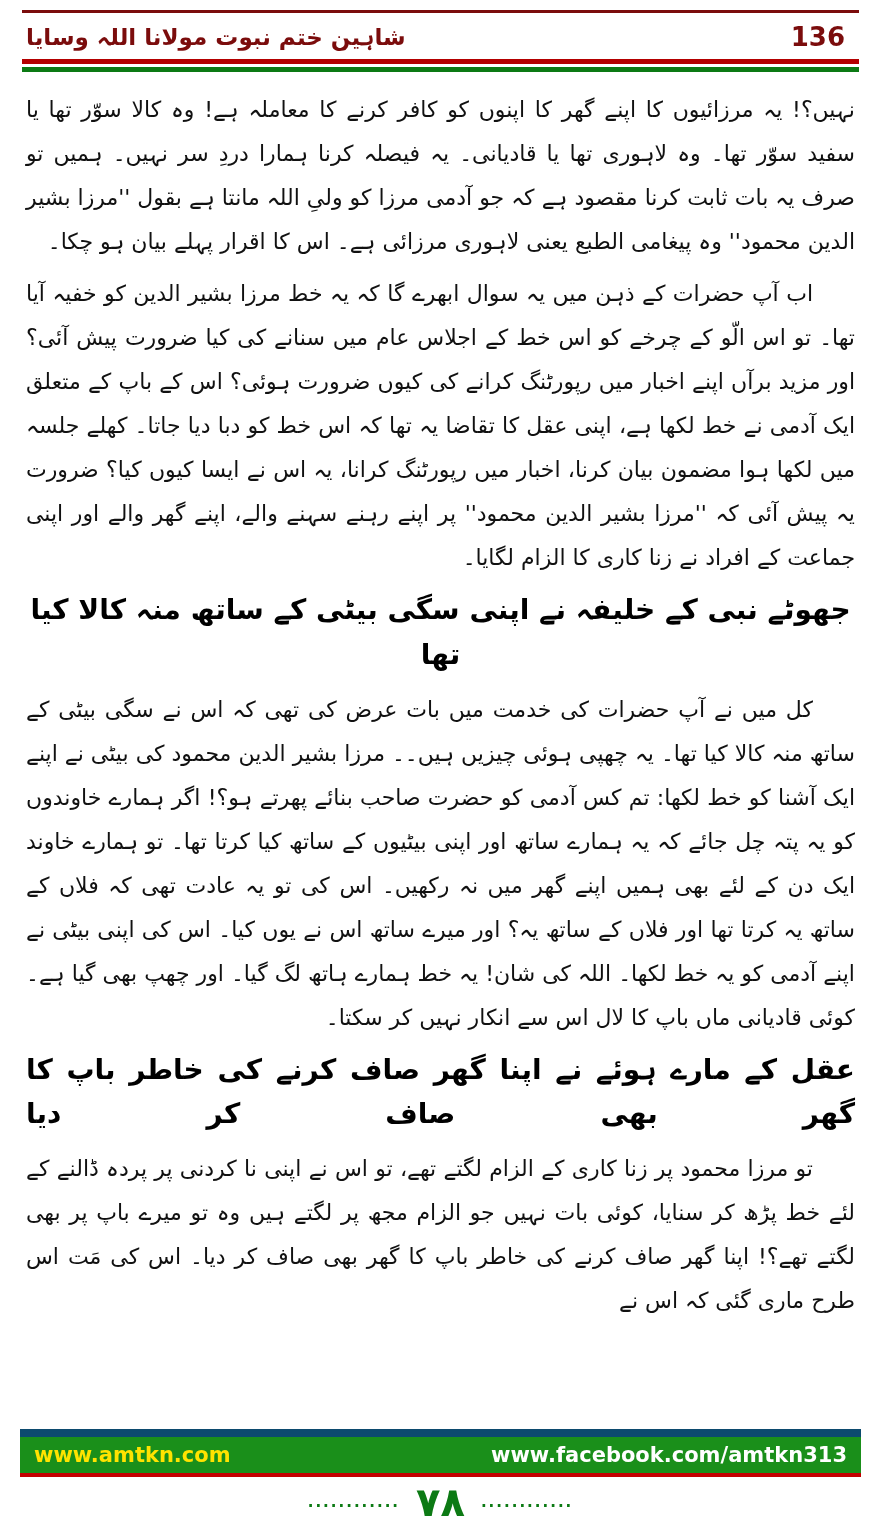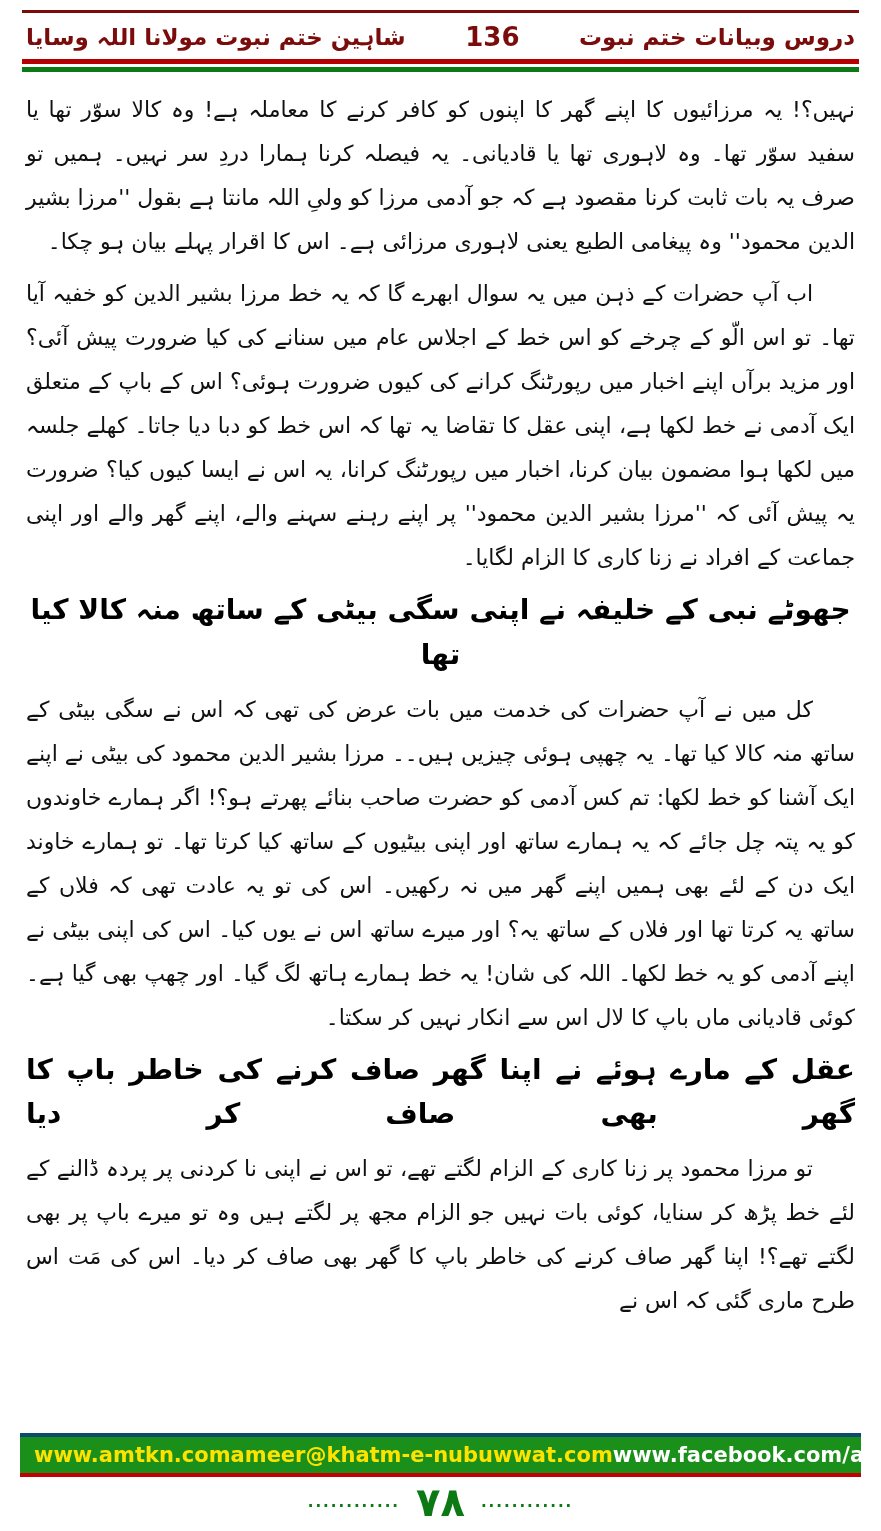--- a/index.html
+++ b/index.html
@@ -35,21 +35,21 @@
   .indent { text-indent:42px; }
   .section-heading {
     font-size:28px; font-weight:bold; color:#000000;
     margin:4px 0 10px; text-align:center; line-height:1.6;
   }
   .section-heading.stretch { text-align:justify; text-align-last:justify; }
   .footer-wrap { position:absolute; left:0; right:0; bottom:0; background:#ffffff; }
   .footer-band {
     margin:0 20px;
     background:#1a8f1a;
-    border-top:4px solid #0c4a6e;
+    border-top:8px solid #0c4a6e;
     border-bottom:4px solid #c40000;
     display:flex; justify-content:space-between; align-items:center;
     padding:6px 14px;
     direction:ltr;
     font-weight:bold; font-size:21px;
     white-space:nowrap;
   }
   .f-site  { color:#ffe300; }
   .f-email { color:#ffe300; }
   .f-fb    { color:#ffffff; }
@@ -63,41 +63,39 @@
   .b-num { font-size:40px; font-weight:bold; color:#0c7a14; line-height:1; }
 </style>
 </head>
 <body>
 
 <div class="page">
 
   <div class="top-line"></div>
 
   <header class="header">
-    <span class="h-right">دروس وبیانات ختم نبوت</span>
     <span class="h-num">136</span>
     <span class="h-left">شاہین ختم نبوت مولانا اللہ وسایا</span>
   </header>
 
   <div class="rule rule-red"></div>
   <div class="rule rule-green"></div>
 
   <main class="content">
     <p class="para">نہیں؟! یہ مرزائیوں کا اپنے گھر کا اپنوں کو کافر کرنے کا معاملہ ہے! وہ کالا سوّر تھا یا سفید سوّر تھا۔ وہ لاہوری تھا یا قادیانی۔ یہ فیصلہ کرنا ہمارا دردِ سر نہیں۔ ہمیں تو صرف یہ بات ثابت کرنا مقصود ہے کہ جو آدمی مرزا کو ولیِ اللہ مانتا ہے بقول ''مرزا بشیر الدین محمود'' وہ پیغامی الطبع یعنی لاہوری مرزائی ہے۔ اس کا اقرار پہلے بیان ہو چکا۔</p>
     <p class="para indent">اب آپ حضرات کے ذہن میں یہ سوال ابھرے گا کہ یہ خط مرزا بشیر الدین کو خفیہ آیا تھا۔ تو اس الّو کے چرخے کو اس خط کے اجلاس عام میں سنانے کی کیا ضرورت پیش آئی؟ اور مزید برآں اپنے اخبار میں رپورٹنگ کرانے کی کیوں ضرورت ہوئی؟ اس کے باپ کے متعلق ایک آدمی نے خط لکھا ہے، اپنی عقل کا تقاضا یہ تھا کہ اس خط کو دبا دیا جاتا۔ کھلے جلسہ میں لکھا ہوا مضمون بیان کرنا، اخبار میں رپورٹنگ کرانا، یہ اس نے ایسا کیوں کیا؟ ضرورت یہ پیش آئی کہ ''مرزا بشیر الدین محمود'' پر اپنے رہنے سہنے والے، اپنے گھر والے اور اپنی جماعت کے افراد نے زنا کاری کا الزام لگایا۔</p>
     <h2 class="section-heading">جھوٹے نبی کے خلیفہ نے اپنی سگی بیٹی کے ساتھ منہ کالا کیا تھا</h2>
     <p class="para indent">کل میں نے آپ حضرات کی خدمت میں بات عرض کی تھی کہ اس نے سگی بیٹی کے ساتھ منہ کالا کیا تھا۔ یہ چھپی ہوئی چیزیں ہیں۔۔ مرزا بشیر الدین محمود کی بیٹی نے اپنے ایک آشنا کو خط لکھا: تم کس آدمی کو حضرت صاحب بنائے پھرتے ہو؟! اگر ہمارے خاوندوں کو یہ پتہ چل جائے کہ یہ ہمارے ساتھ اور اپنی بیٹیوں کے ساتھ کیا کرتا تھا۔ تو ہمارے خاوند ایک دن کے لئے بھی ہمیں اپنے گھر میں نہ رکھیں۔ اس کی تو یہ عادت تھی کہ فلاں کے ساتھ یہ کرتا تھا اور فلاں کے ساتھ یہ؟ اور میرے ساتھ اس نے یوں کیا۔ اس کی اپنی بیٹی نے اپنے آدمی کو یہ خط لکھا۔ اللہ کی شان! یہ خط ہمارے ہاتھ لگ گیا۔ اور چھپ بھی گیا ہے۔ کوئی قادیانی ماں باپ کا لال اس سے انکار نہیں کر سکتا۔</p>
     <h2 class="section-heading stretch">عقل کے مارے ہوئے نے اپنا گھر صاف کرنے کی خاطر باپ کا گھر بھی صاف کر دیا</h2>
     <p class="para indent">تو مرزا محمود پر زنا کاری کے الزام لگتے تھے، تو اس نے اپنی نا کردنی پر پردہ ڈالنے کے لئے خط پڑھ کر سنایا، کوئی بات نہیں جو الزام مجھ پر لگتے ہیں وہ تو میرے باپ پر بھی لگتے تھے؟! اپنا گھر صاف کرنے کی خاطر باپ کا گھر بھی صاف کر دیا۔ اس کی مَت اس طرح ماری گئی کہ اس نے</p>
   </main>
 
   <div class="footer-wrap">
     <div class="footer-band">
       <span class="f-site">www.amtkn.com</span>
-      <span class="f-email">ameer@khatm-e-nubuwwat.com</span>
       <span class="f-fb">www.facebook.com/amtkn313</span>
     </div>
     <div class="bottom-num-row">
       <span class="dots">............</span>
       <span class="b-num">۷۸</span>
       <span class="dots">............</span>
     </div>
   </div>
 
 </div>

